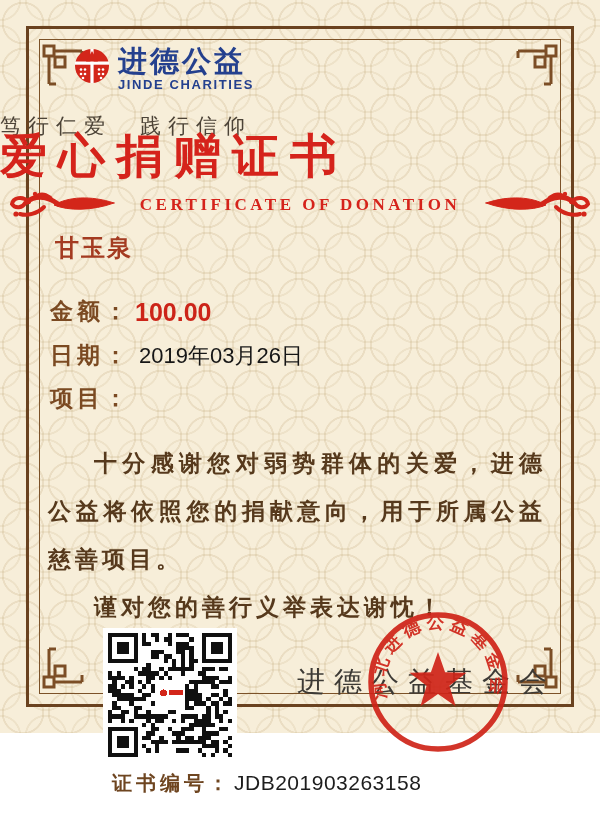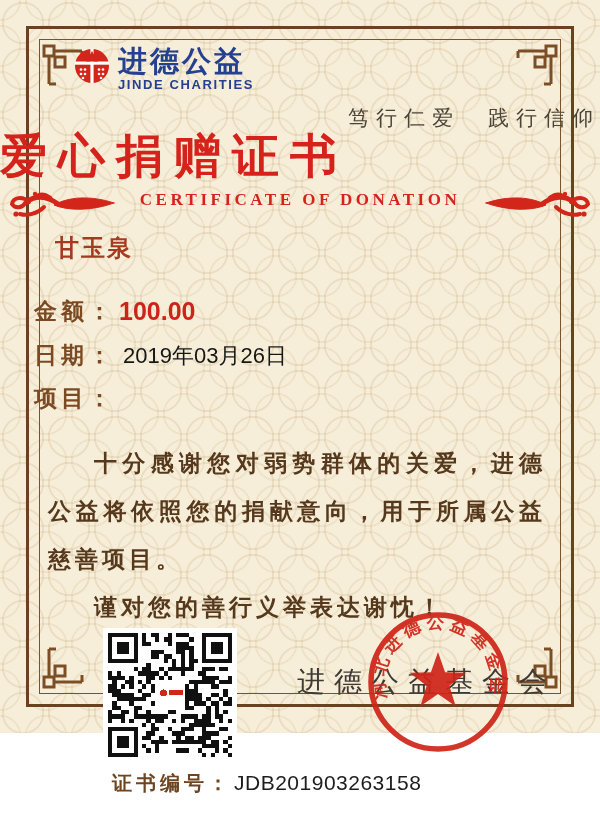--- a/index.html
+++ b/index.html
@@ -31,37 +31,37 @@
   .corner.bl{left:41px;bottom:43px;transform:scaleY(-1);}
   .corner.br{right:41px;bottom:43px;transform:scale(-1,-1);}
 
   .logo{position:absolute;left:74px;top:46px;display:flex;align-items:flex-start;}
   .logo-mark{width:36px;height:36px;margin-right:8px;margin-top:2px;}
   .logo-text{display:flex;flex-direction:column;}
   .logo-cn{font-family:"Liberation Serif","DejaVu Serif",serif;font-weight:bold;
     font-size:29px;line-height:30px;color:#24408e;letter-spacing:3px;}
   .logo-en{font-size:13px;font-weight:bold;color:#24408e;letter-spacing:1.6px;margin-top:1px;}
 
-  .motto{position:absolute;left:0;right:0;top:104px;text-align:right;
+  .motto{position:absolute;left:0;right:0;top:112px;text-align:left;
     font-family:"Liberation Serif","DejaVu Serif",serif;
     font-size:21px;color:#4c4337;letter-spacing:7px;}
   .title{position:absolute;left:0;right:0;top:125px;text-align:left;
     font-family:"Liberation Serif","DejaVu Serif",serif;font-weight:bold;
     font-size:47px;color:#d5231b;letter-spacing:11px;}
   .subtitle-row{position:absolute;left:0;right:0;top:190px;display:flex;
-    justify-content:center;gap:22px;}
+    align-items:center;justify-content:center;gap:22px;}
   .subtitle{font-family:"Liberation Serif","DejaVu Serif",serif;font-weight:bold;
     font-size:17px;color:#d5231b;letter-spacing:3.5px;white-space:nowrap;}
   .flourish{width:110px;height:30px;}
   .flourish.right{transform:scaleX(-1);}
 
   .donor-name{position:absolute;left:55px;top:232px;font-size:24px;
     font-weight:bold;color:#a43b21;letter-spacing:2px;}
 
-  .field{position:absolute;left:34px;display:flex;align-items:center;}
+  .field{position:absolute;left:50px;display:flex;align-items:flex-end;}
   .field-label{font-family:"Liberation Serif","DejaVu Serif",serif;font-weight:bold;
     font-size:23px;color:#7b4a22;letter-spacing:4px;}
   .field.amount{top:296px;}
   .field.amount .field-value{font-size:25px;color:#cc2418;font-weight:bold;margin-left:4px;}
   .field.date{top:340px;}
   .field.date .field-value{font-size:22px;color:#161616;margin-left:8px;}
   .field.project{top:383px;}
   .field.project .field-value{font-size:21px;color:#161616;margin-left:4px;}
 
   .body-text{position:absolute;left:48px;right:54px;top:440px;

